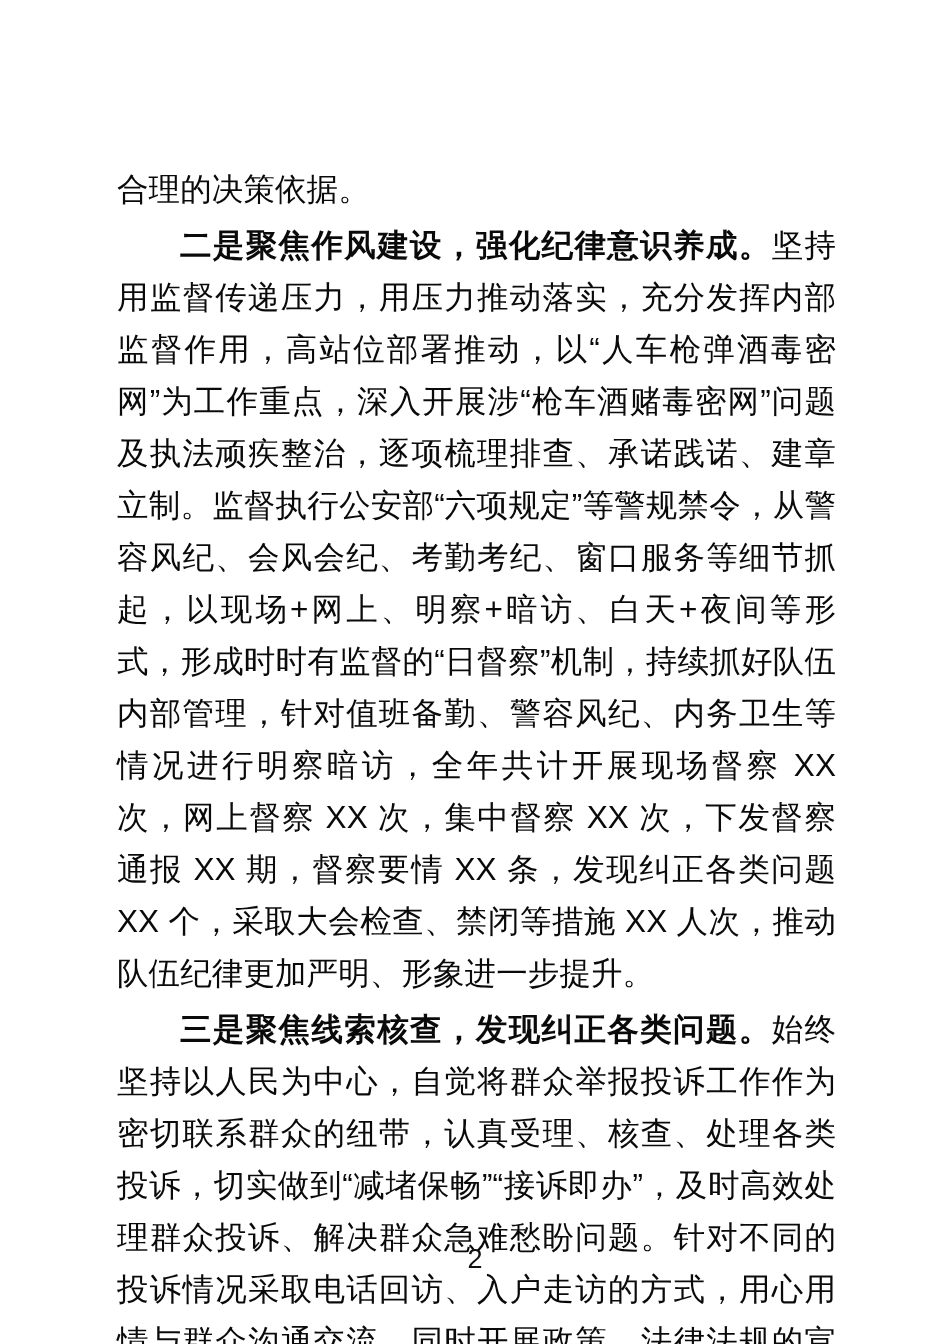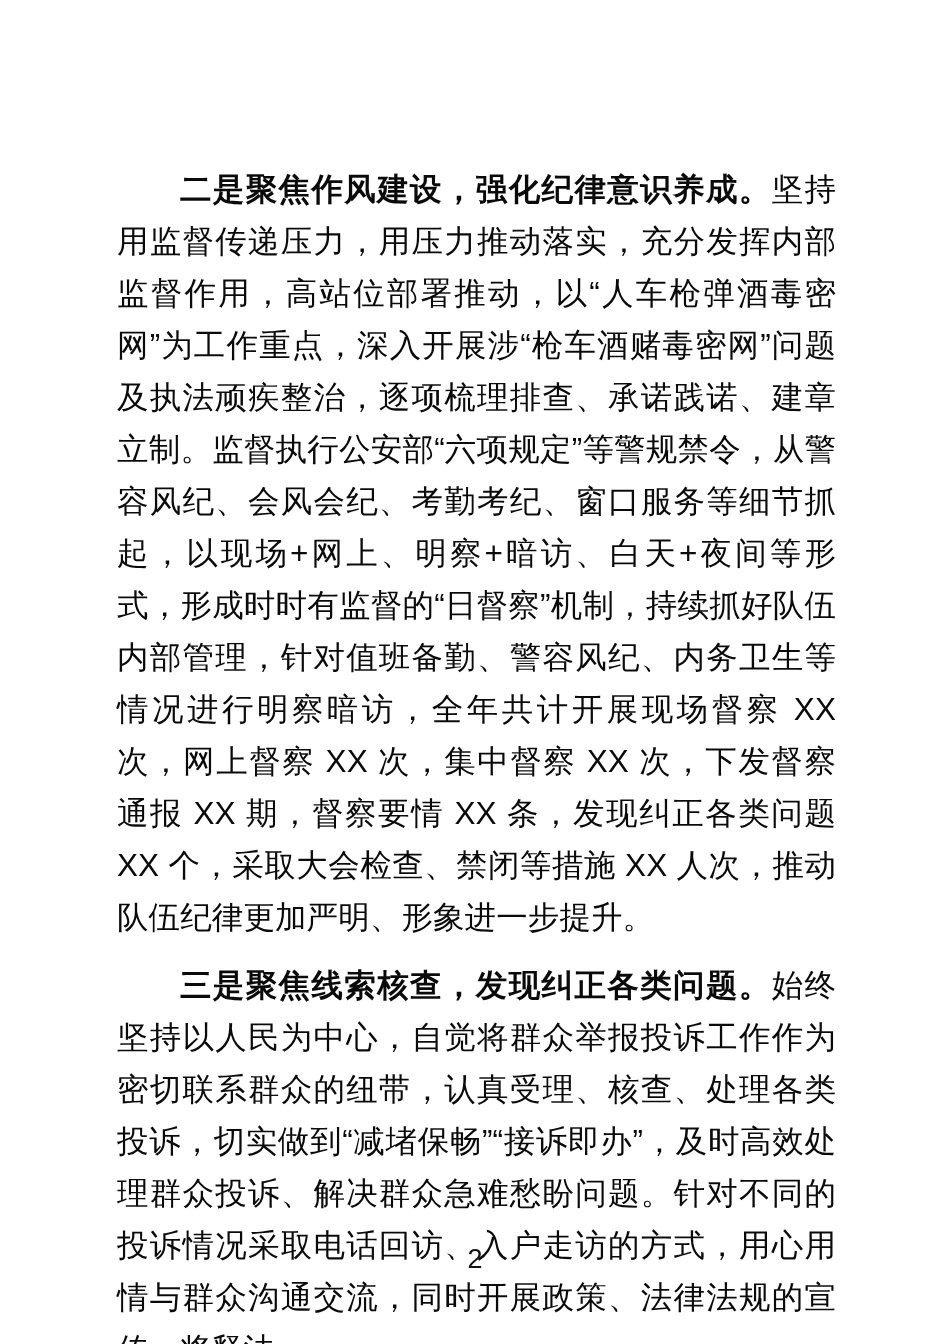--- a/index.html
+++ b/index.html
@@ -41,21 +41,21 @@
     letter-spacing: 0.1px;
     color: #0a0a0a;
     font-weight: 400;
   }
 
   .para.indent {
     text-indent: 63px;
   }
 
   .para + .para {
-    margin-top: 16px;
+    margin-top: 4px;
   }
 
   .lead {
     font-weight: 700;
     letter-spacing: 0.2px;
   }
 
   .page-number {
     position: absolute;
     left: 0;
@@ -68,20 +68,23 @@
     font-family: "Liberation Sans", "DejaVu Sans", sans-serif;
   }
 </style>
 </head>
 <body>
 
 <div class="page">
 
   <div class="content">
 
+    <p class="para">
+      <span>合理的决策依据。</span>
+    </p>
 
     <p class="para indent">
       <span class="lead">二是聚焦作风建设，强化纪律意识养成。</span><span>坚持用监督传递压力，用压力推动落实，充分发挥内部监督作用，高站位部署推动，以“人车枪弹酒毒密网”为工作重点，深入开展涉“枪车酒赌毒密网”问题及执法顽疾整治，逐项梳理排查、承诺践诺、建章立制。监督执行公安部“六项规定”等警规禁令，从警容风纪、会风会纪、考勤考纪、窗口服务等细节抓起，以现场+网上、明察+暗访、白天+夜间等形式，形成时时有监督的“日督察”机制，持续抓好队伍内部管理，针对值班备勤、警容风纪、内务卫生等情况进行明察暗访，全年共计开展现场督察 XX 次，网上督察 XX 次，集中督察 XX 次，下发督察通报 XX 期，督察要情 XX 条，发现纠正各类问题 XX 个，采取大会检查、禁闭等措施 XX 人次，推动队伍纪律更加严明、形象进一步提升。</span>
     </p>
 
     <p class="para indent">
       <span class="lead">三是聚焦线索核查，发现纠正各类问题。</span><span>始终坚持以人民为中心，自觉将群众举报投诉工作作为密切联系群众的纽带，认真受理、核查、处理各类投诉，切实做到“减堵保畅”“接诉即办”，及时高效处理群众投诉、解决群众急难愁盼问题。针对不同的投诉情况采取电话回访、入户走访的方式，用心用情与群众沟通交流，同时开展政策、法律法规的宣传，将释法</span>
     </p>
 
   </div>

